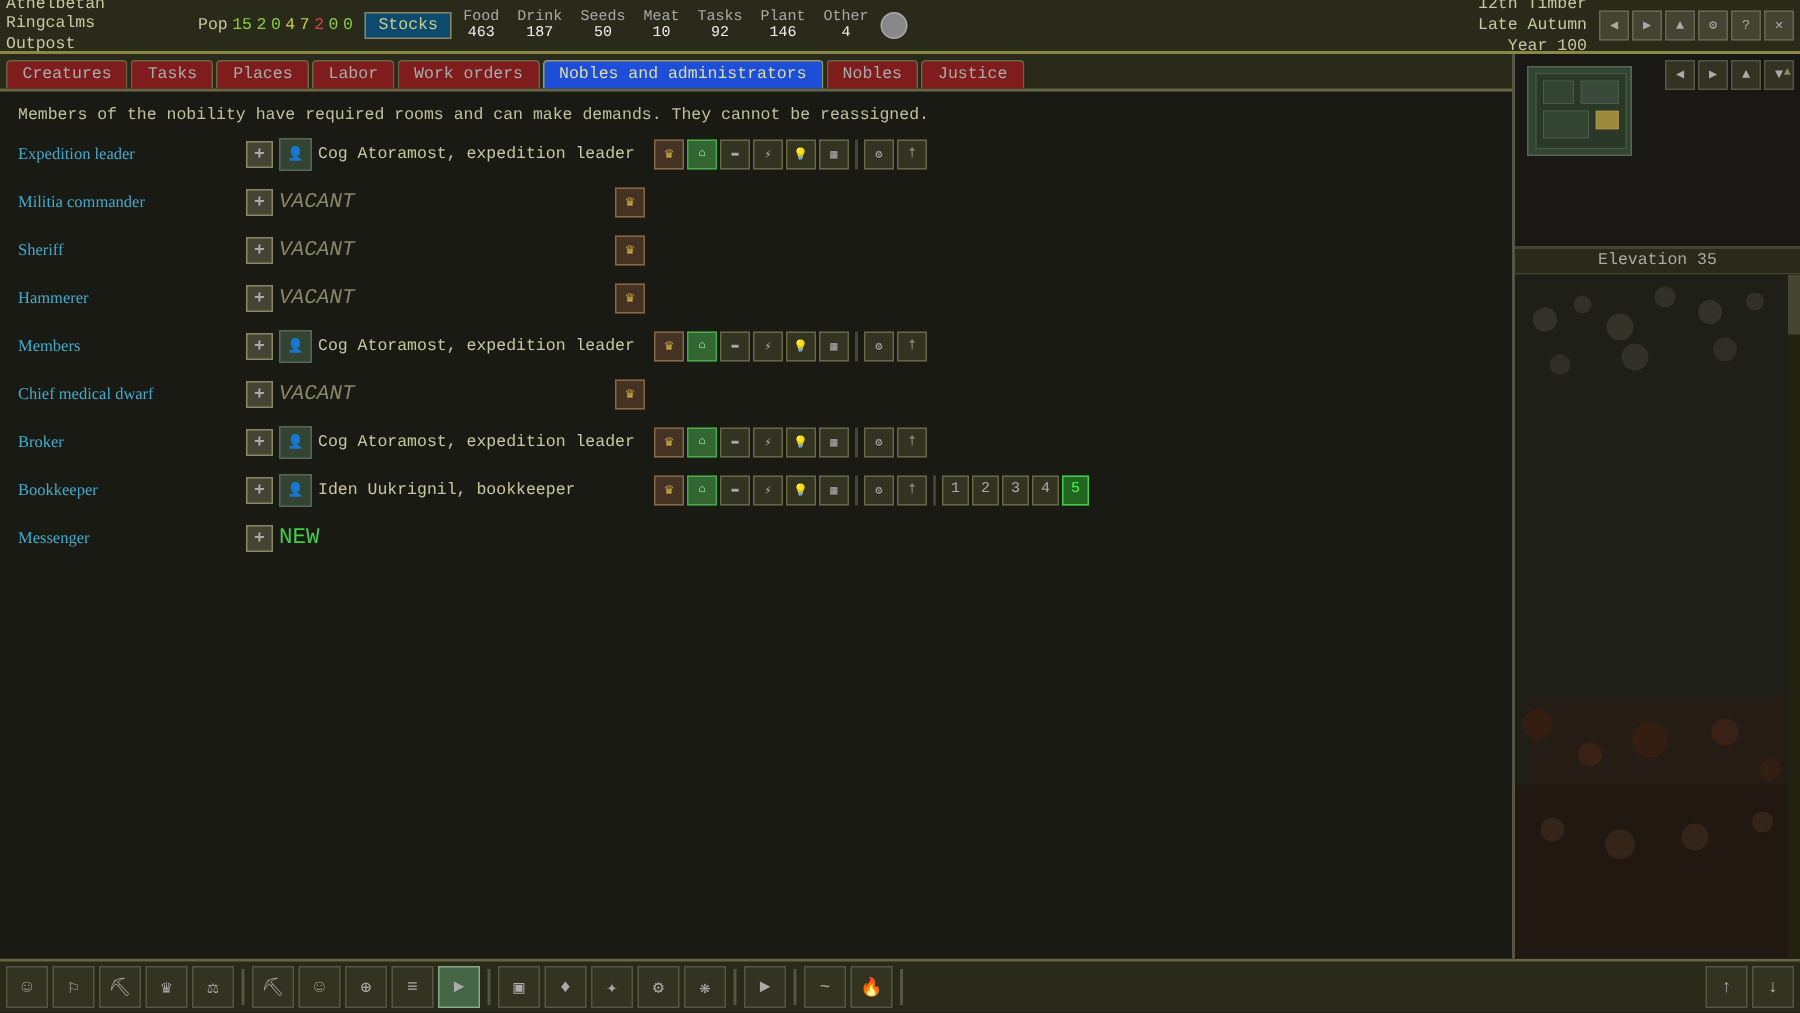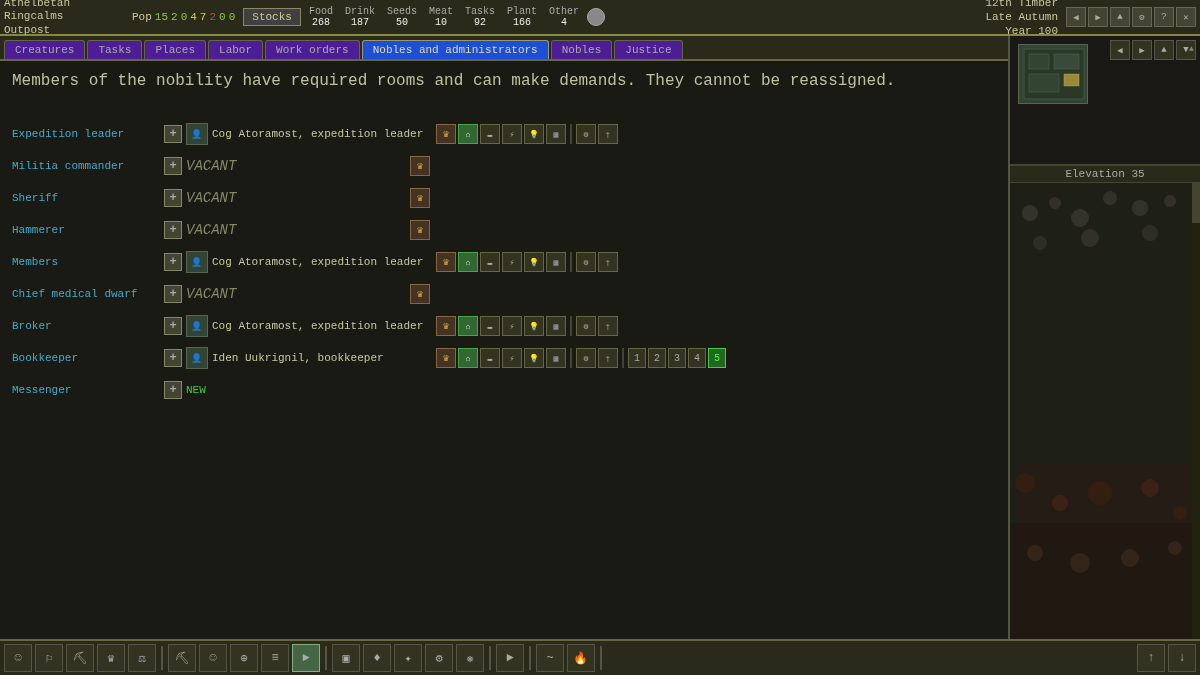--- a/index.html
+++ b/index.html
@@ -36,21 +36,21 @@
       display: flex;
       align-items: center;
       gap: 3px;
       font-size: 11px;
     }
     .pop-label { color: #c8c8a0; }
     .pop-num { color: #88cc44; }
     .pop-num.yellow { color: #cccc44; }
     .pop-num.red { color: #cc4444; }
     .stocks-btn {
-      background: #404040;
+      background: #0c4a6e;
       border: 1px solid #888866;
       color: #cccc88;
       padding: 2px 8px;
       font-family: 'Courier New', monospace;
       font-size: 11px;
       cursor: pointer;
     }
     .resource-section {
       display: flex;
       gap: 12px;
@@ -108,21 +108,21 @@
     
     #tab-bar {
       display: flex;
       background: #2a2a1a;
       border-bottom: 2px solid #666644;
       padding: 4px 4px 0;
       gap: 2px;
     }
     .tab {
       padding: 3px 10px;
-      background: #4c1d95;
+      background: #7f1d1d;
       border: 1px solid #666644;
       border-bottom: none;
       color: #aaaaaa;
       cursor: pointer;
       font-family: 'Courier New', monospace;
       font-size: 11px;
       border-radius: 3px 3px 0 0;
     }
     .tab.active {
       background: #1d4ed8;
@@ -131,39 +131,40 @@
     }
 
     
     #content-area {
       padding: 8px 12px;
       flex: 1;
       overflow-y: auto;
     }
     .description-text {
       color: #c0c0a0;
-      font-size: 16px;
+      font-size: 11px;
       line-height: 1.5;
-      margin-bottom: 28px;
+      margin-bottom: 4px;
     }
 
     
     .noble-row {
       display: flex;
       align-items: center;
       margin-bottom: 6px;
       min-height: 26px;
       gap: 4px;
     }
     .noble-title {
       color: #44aacc;
       font-size: 11px;
       width: 148px;
       flex-shrink: 0;
       cursor: pointer;
+      font-family: Liberation Serif, serif;
     }
     .add-btn {
       width: 18px; height: 18px;
       background: #444433;
       border: 1px solid #888866;
       color: #aaaaaa;
       cursor: pointer;
       display: flex; align-items: center; justify-content: center;
       font-size: 12px;
       font-weight: bold;
@@ -185,21 +186,21 @@
       flex-shrink: 0;
     }
     .vacant-text {
       color: #888866;
       font-size: 14px;
       min-width: 220px;
       font-style: italic;
     }
     .new-text {
       color: #44cc44;
-      font-size: 11px;
+      font-size: 15px;
       min-width: 220px;
     }
 
     
     .action-icons {
       display: flex;
       align-items: center;
       gap: 2px;
     }
     .crown-icon {
@@ -325,41 +326,41 @@
     <span class="pop-num yellow">4</span>
     <span class="pop-num yellow">7</span>
     <span class="pop-num red">2</span>
     <span class="pop-num">0</span>
     <span class="pop-num">0</span>
   </div>
   <button class="stocks-btn">Stocks</button>
   <div class="resource-section">
     <div class="resource-item">
       <span class="resource-label">Food</span>
-      <span class="resource-value">268</span>
+      <span class="resource-value">463</span>
     </div>
     <div class="resource-item">
       <span class="resource-label">Drink</span>
       <span class="resource-value">187</span>
     </div>
     <div class="resource-item">
       <span class="resource-label">Seeds</span>
       <span class="resource-value">50</span>
     </div>
     <div class="resource-item">
       <span class="resource-label">Meat</span>
       <span class="resource-value">10</span>
     </div>
     <div class="resource-item">
       <span class="resource-label">Tasks</span>
       <span class="resource-value">92</span>
     </div>
     <div class="resource-item">
       <span class="resource-label">Plant</span>
-      <span class="resource-value">166</span>
+      <span class="resource-value">146</span>
     </div>
     <div class="resource-item">
       <span class="resource-label">Other</span>
       <span class="resource-value">4</span>
     </div>
   </div>
   <span class="moon-icon"></span>
   <div class="season-info">
     <span>12th Timber</span>
     <span>Late Autumn</span>

